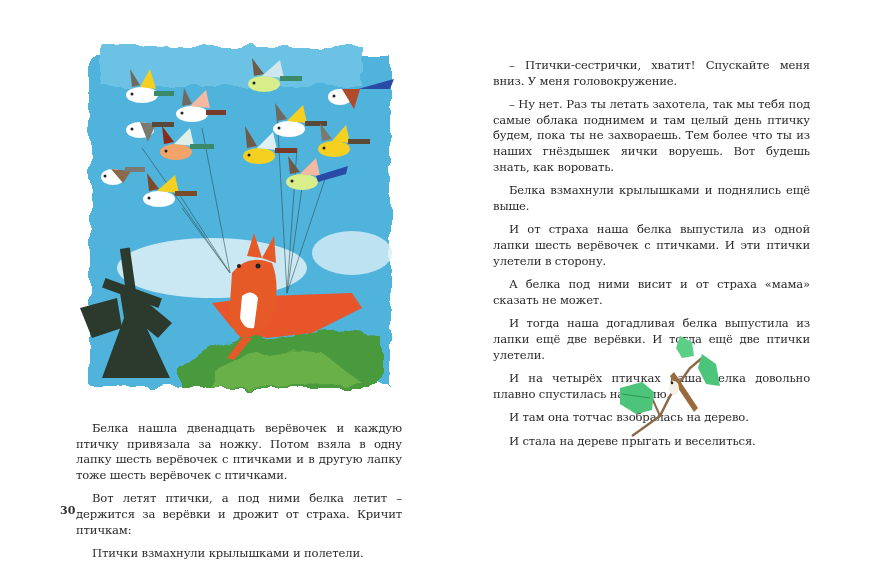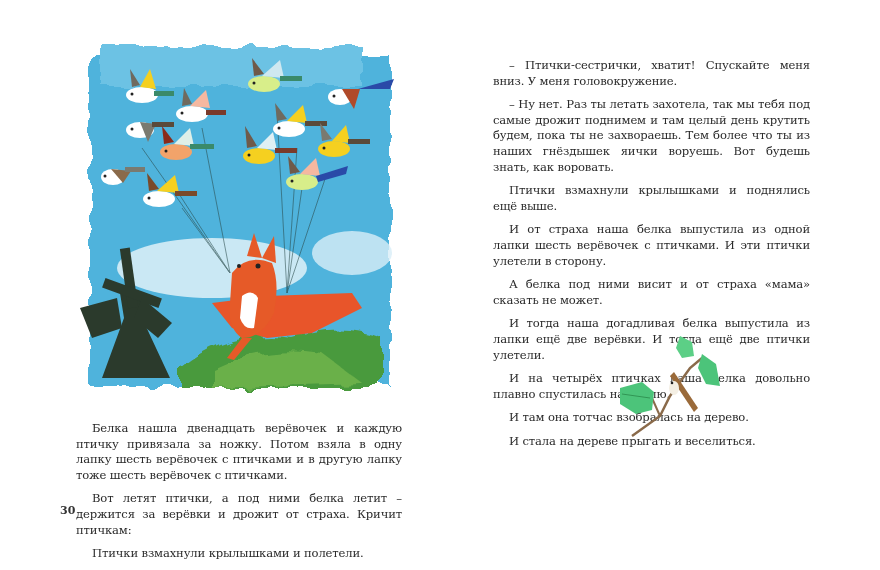--- a/index.html
+++ b/index.html
@@ -184,22 +184,22 @@
       <p>Вот летят птички, а под ними белка летит – держится за верёвки и дрожит от страха. Кричит птичкам:</p>
       <p>Птички взмахнули крылышками и полетели.</p>
     </div>
 
     <div class="page-number">30</div>
   </div>
 
   <div class="page page-right">
     <div class="text-block right-text">
       <p>– Птички-сестрички, хватит! Спускайте меня вниз. У меня головокружение.</p>
-      <p>– Ну нет. Раз ты летать захотела, так мы тебя под самые дрожит поднимем и там целый день крутить будем, пока ты не захвораешь. Тем более что ты из наших гнёздышек яички воруешь. Вот будешь знать, как воровать.</p>
-      <p>Птички взмахнули крылышками и поднялись ещё выше.</p>
+      <p>– Ну нет. Раз ты летать захотела, так мы тебя под самые облака поднимем и там целый день птичку будем, пока ты не захвораешь. Тем более что ты из наших гнёздышек яички воруешь. Вот будешь знать, как воровать.</p>
+      <p>Белка взмахнули крылышками и поднялись ещё выше.</p>
       <p>И от страха наша белка выпустила из одной лапки шесть верёвочек с птичками. И эти птички улетели в сторону.</p>
       <p>А белка под ними висит и от страха «мама» сказать не может.</p>
       <p>И тогда наша догадливая белка выпустила из лапки ещё две верёвки. И тогда ещё две птички улетели.</p>
       <p>И на четырёх птичках наша белка довольно плавно спустилась на землю.</p>
       <p>И там она тотчас взобралась на дерево.</p>
       <p>И стала на дереве прыгать и веселиться.</p>
     </div>
   </div>
 
   <div class="branch">

